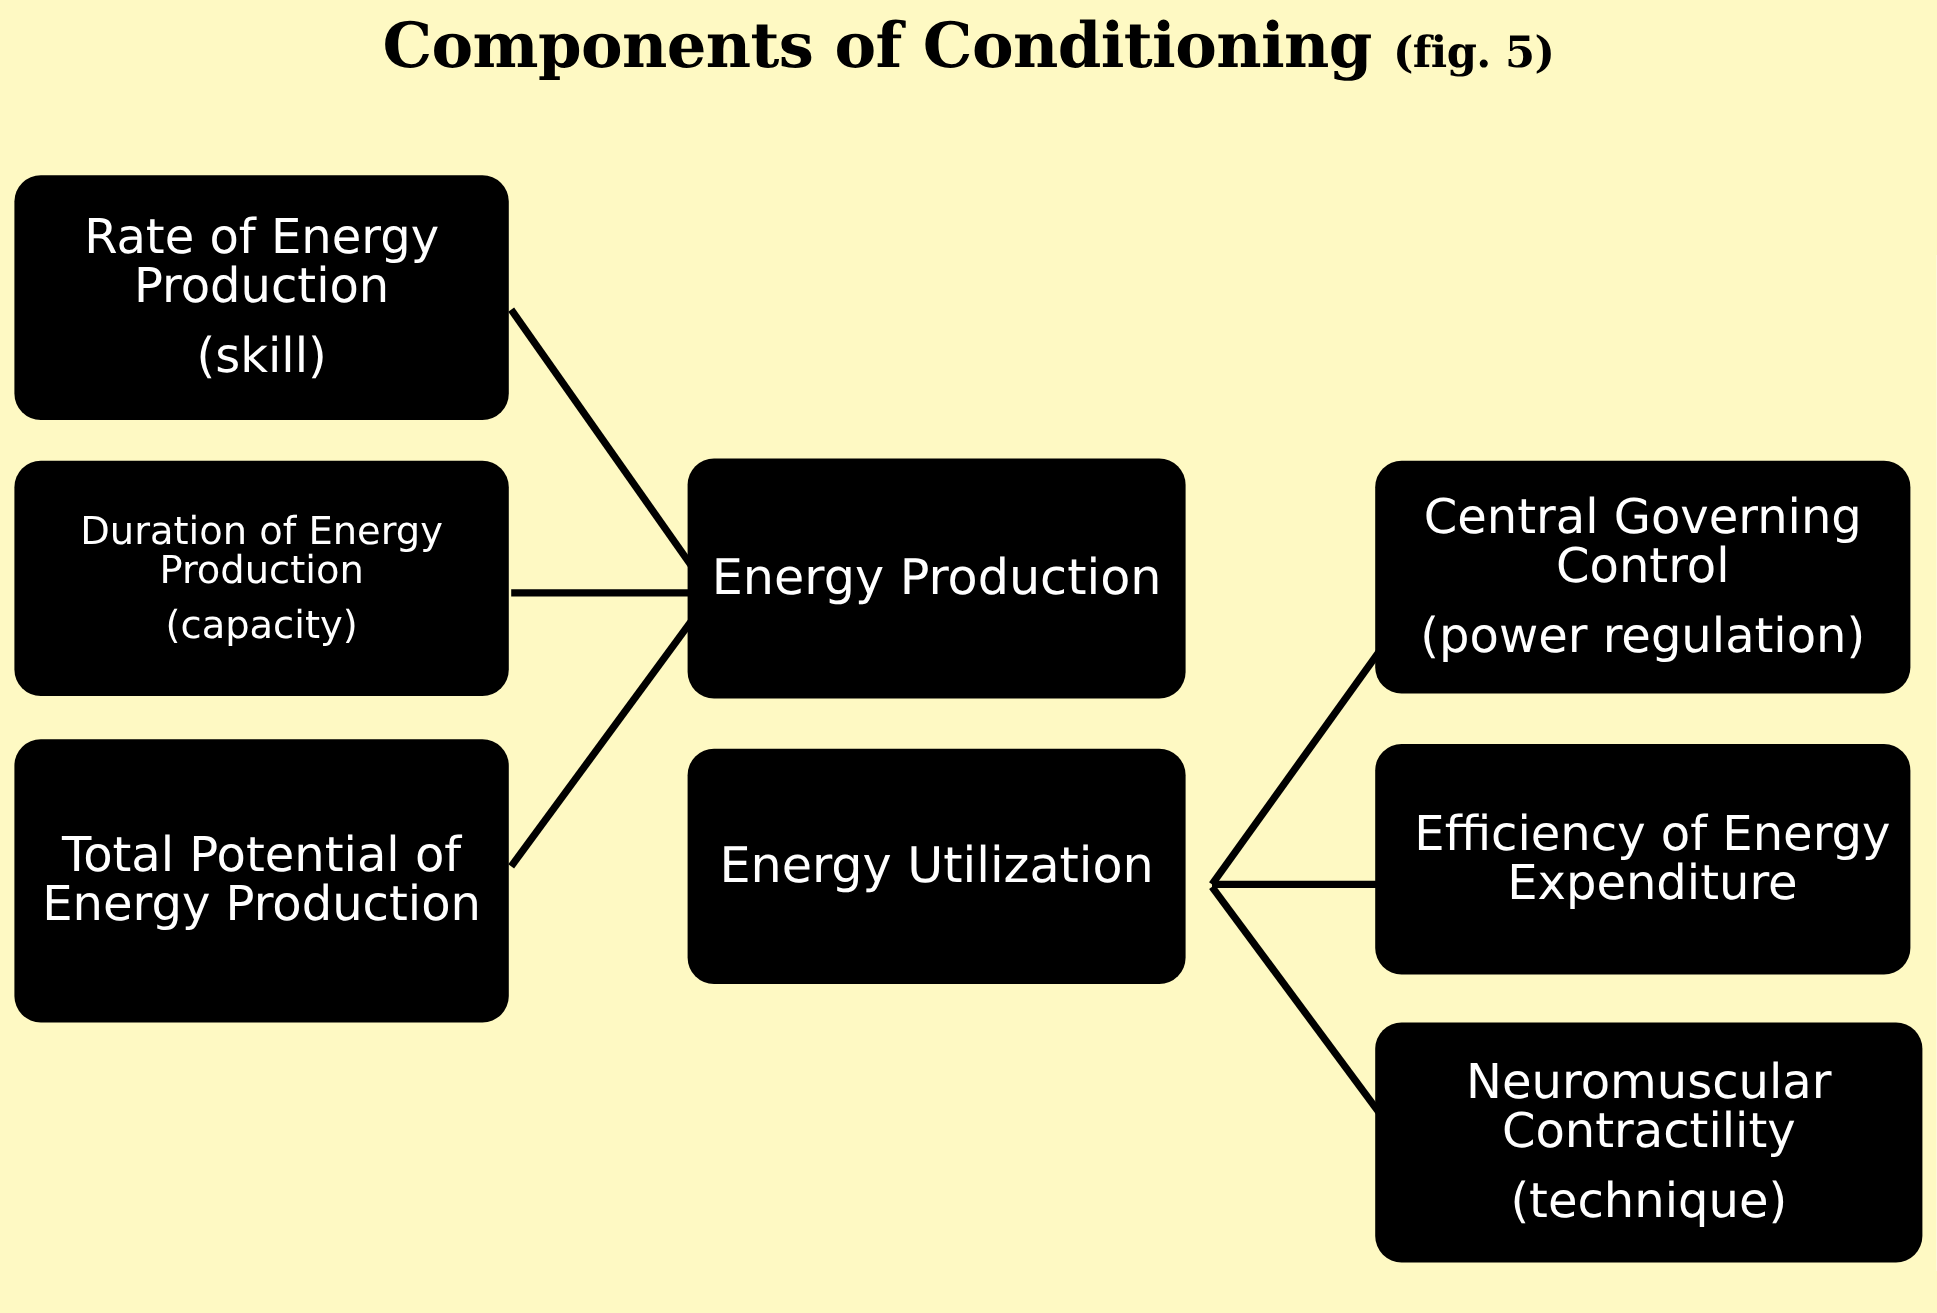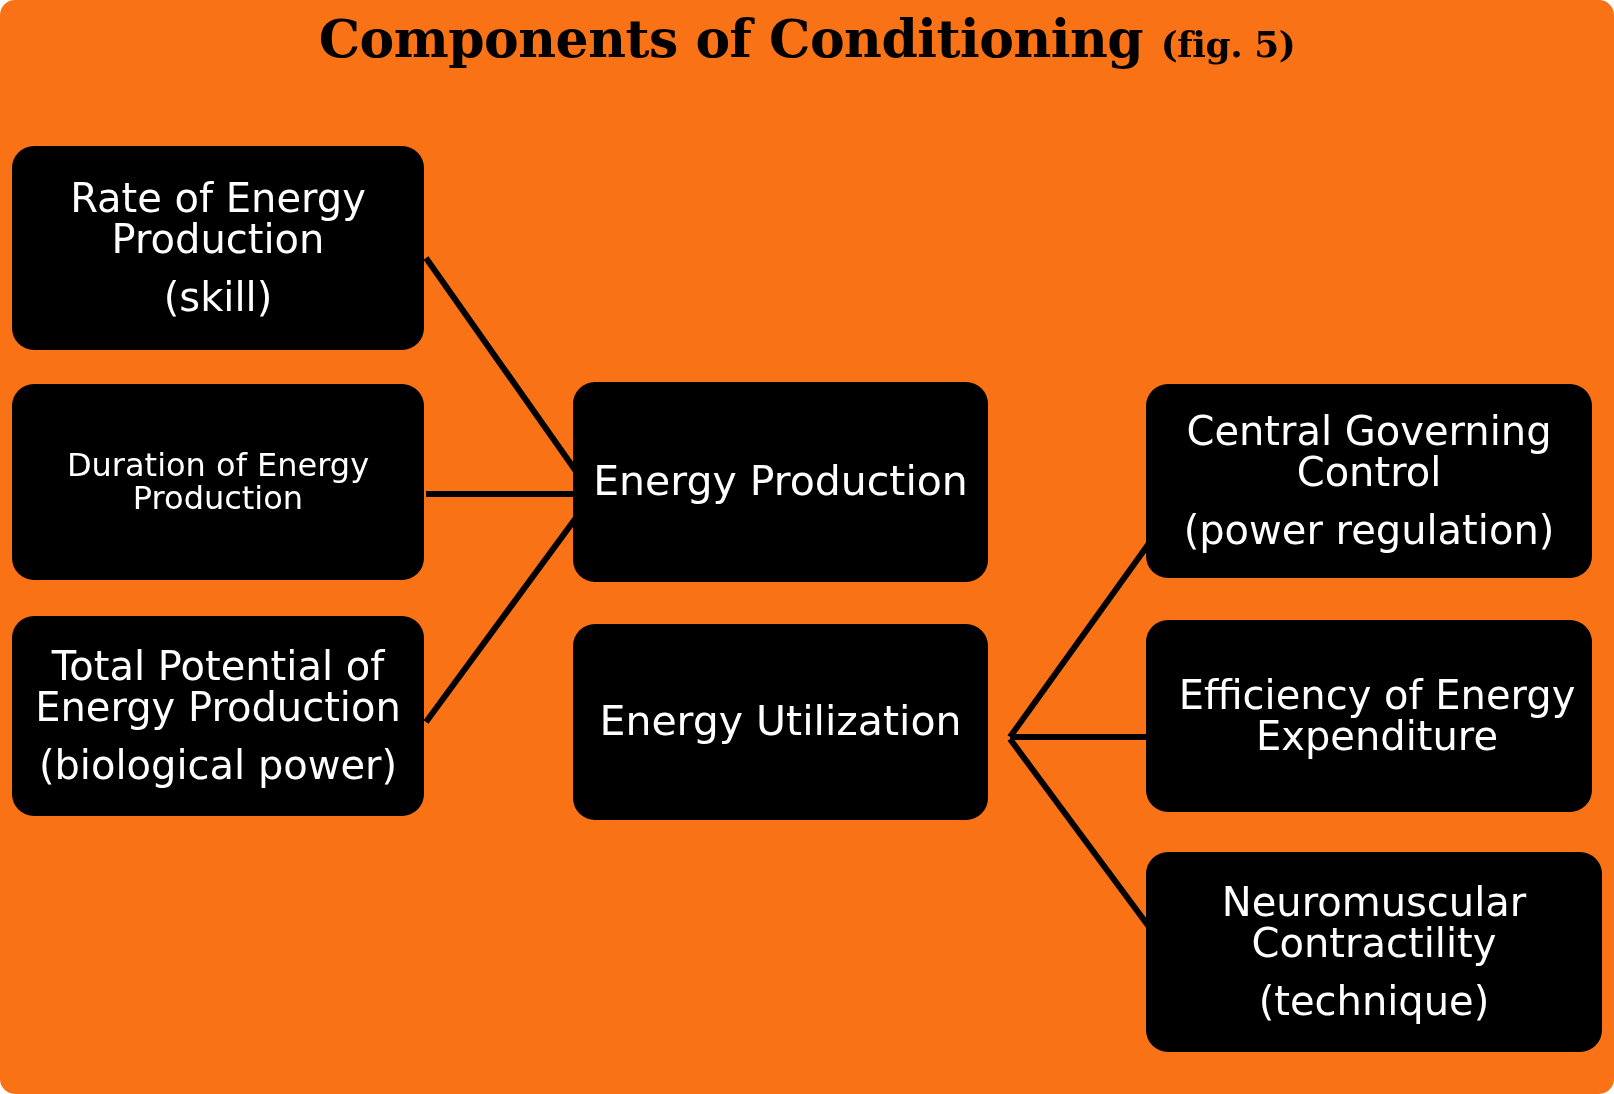--- a/index.html
+++ b/index.html
@@ -4,24 +4,23 @@
 <style>
   html, body {
     margin: 0;
     padding: 0;
     background: #ffffff;
   }
   #canvas {
     position: relative;
     width: 1614px;
     height: 1094px;
-    background: #f97316;
+    background: #fef9c3;
     overflow: hidden;
     font-family: "DejaVu Sans", sans-serif;
-    border-radius: 15px;
   }
   #title {
     position: absolute;
     left: 0;
     top: 8px;
     width: 1614px;
     text-align: center;
     font-family: "DejaVu Serif", serif;
     font-weight: bold;
     color: #000000;
@@ -92,26 +91,26 @@
 
   <div class="node" style="left:12px; top:146px; width:412px; height:204px; font-size:40px;">
     <span class="main">Rate of Energy
 Production</span>
     <span class="paren">(skill)</span>
   </div>
 
   <div class="node" style="left:12px; top:384px; width:412px; height:196px; font-size:32px;">
     <span class="main">Duration of Energy
 Production</span>
+    <span class="paren">(capacity)</span>
   </div>
 
-  <div class="node" style="left:12px; top:616px; width:412px; height:200px; font-size:40px;">
+  <div class="node" style="left:12px; top:616px; width:412px; height:236px; font-size:40px;">
     <span class="main">Total Potential of
 Energy Production</span>
-    <span class="paren">(biological power)</span>
   </div>
 
   <div class="node center" style="left:573px; top:382px; width:415px; height:200px; font-size:41px;">
     <span class="main">Energy Production</span>
   </div>
 
   <div class="node" style="left:1146px; top:384px; width:446px; height:194px; font-size:40px;">
     <span class="main">Central Governing
 Control</span>
     <span class="paren">(power regulation)</span>

